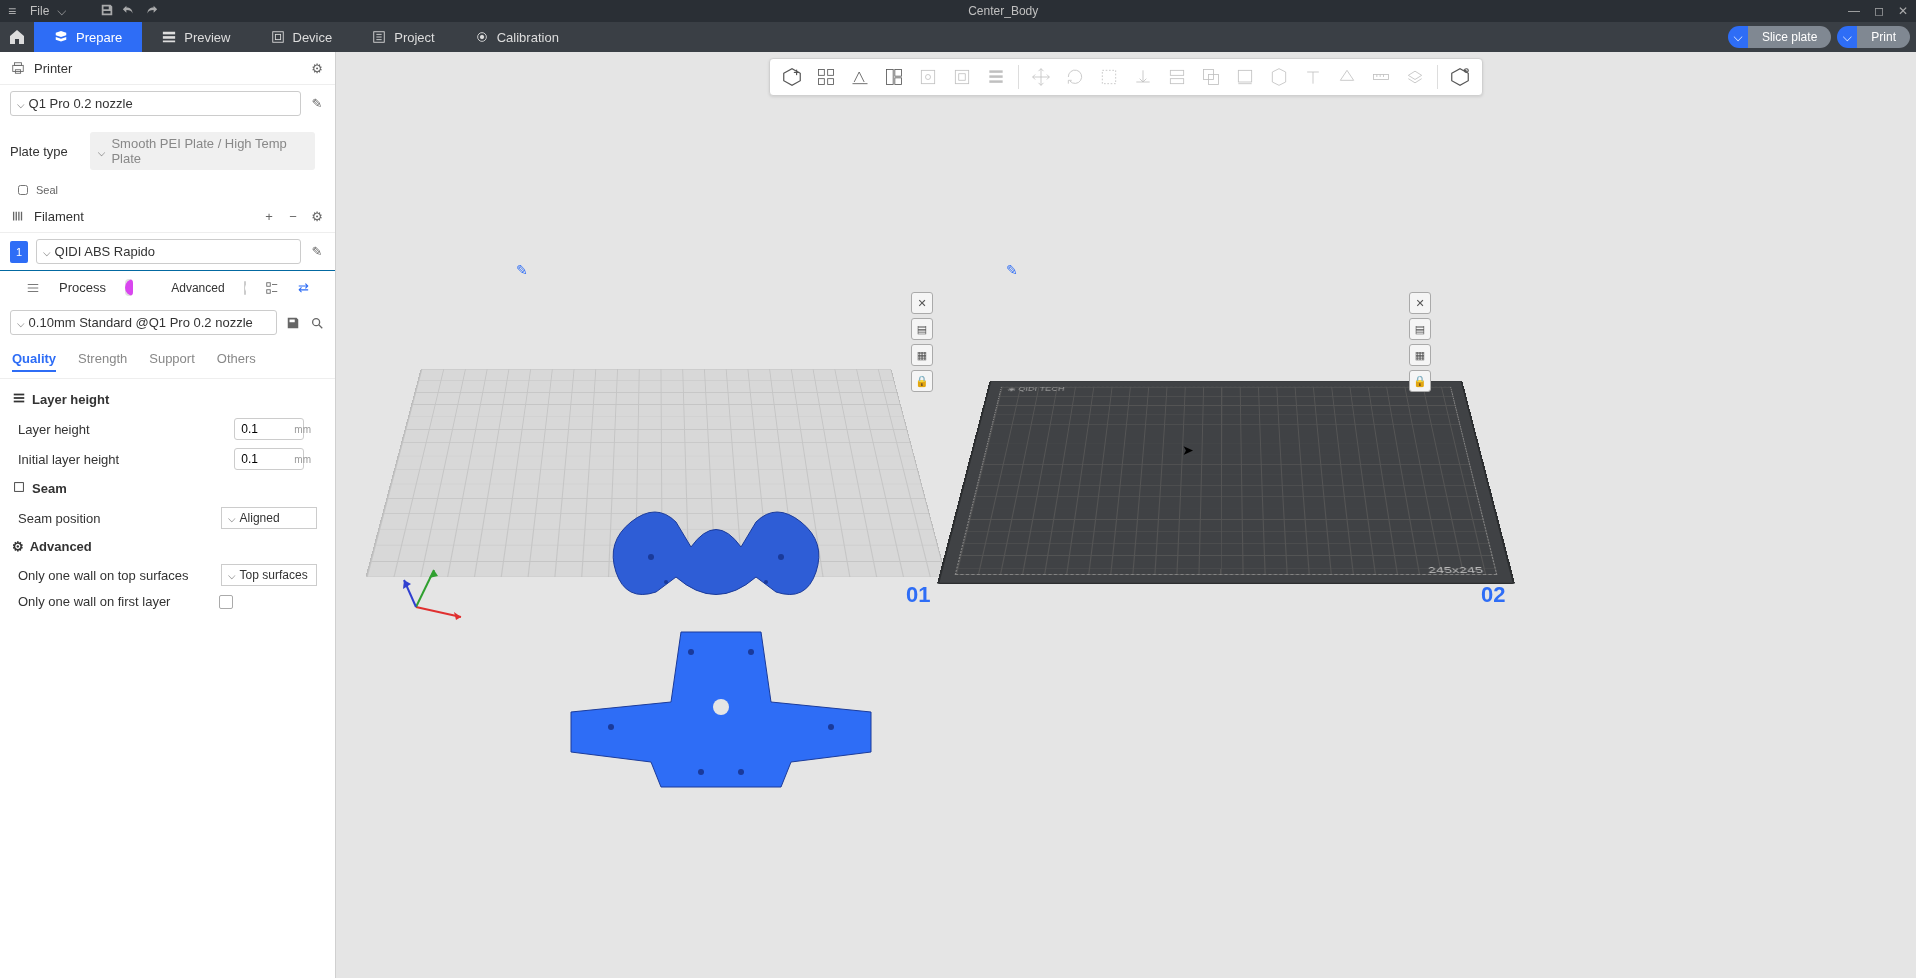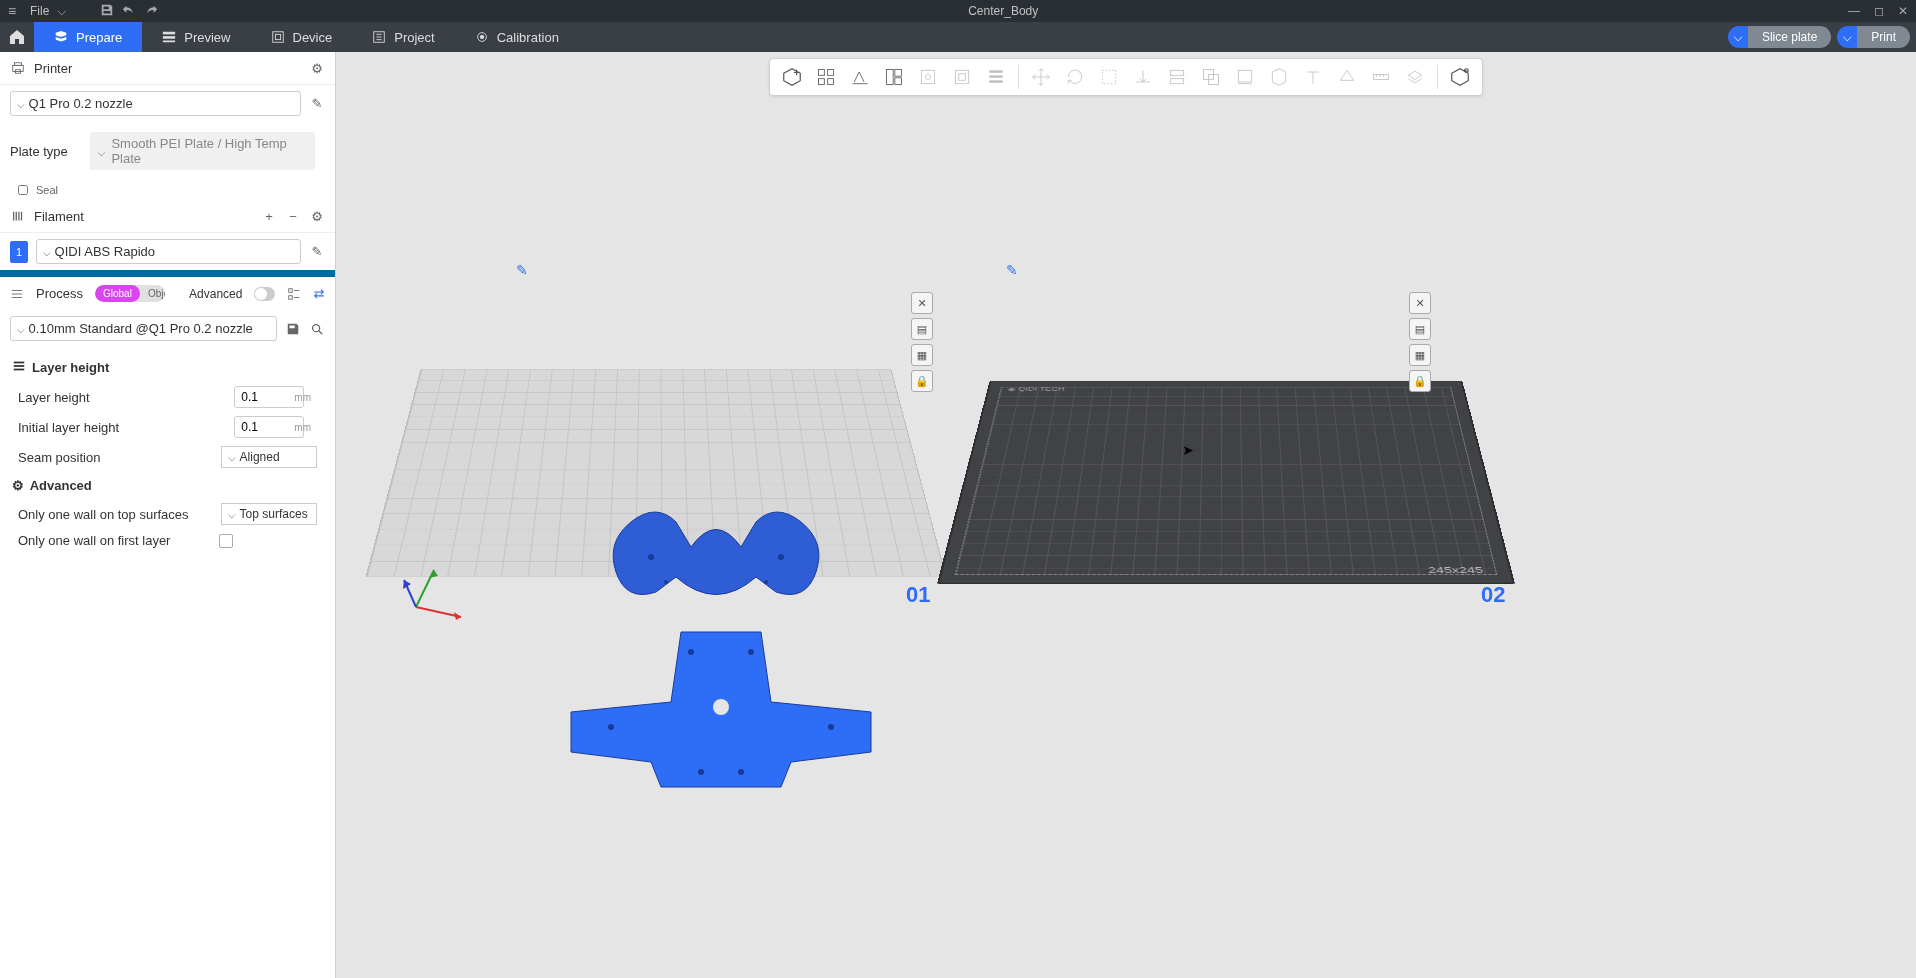--- a/index.html
+++ b/index.html
@@ -32,21 +32,21 @@
 .dropdown { display: flex; align-items: center; gap: 4px; border: 1px solid #ccc; border-radius: 3px; padding: 4px 6px; background: #fff; font-size: 13px; flex: 1; cursor: pointer; }
 .caret::before { content: "⌵"; font-size: 10px; color: #777; }
 .icon-box { width: 16px; height: 16px; display: inline-flex; align-items: center; justify-content: center; color: #666; font-size: 13px; cursor: pointer; }
 .icon-box svg { width: 14px; height: 14px; }
 
 .section-row { display: flex; align-items: center; gap: 8px; padding: 6px 10px; }
 .plate-row { background: #f0f0f0; margin: 4px 10px; border-radius: 3px; padding: 4px 8px; display: flex; align-items: center; gap: 6px; color: #888; flex: 1; }
 
 .filament-num { background: #2e6df6; color: #fff; width: 18px; height: 22px; display: flex; align-items: center; justify-content: center; font-size: 11px; border-radius: 2px; }
 
-.process-head { display: flex; align-items: center; gap: 12px; padding: 8px 10px; border-top: 7px solid #0369a1; }
+.process-head { display: flex; align-items: center; gap: 19px; padding: 8px 26px; border-top: 1px solid #0369a1; }
 .chip-group { display: flex; background: #e0e0e0; border-radius: 11px; font-size: 10px; overflow: hidden; }
 .chip { padding: 3px 8px; cursor: pointer; color: #666; }
 .chip.active { background: #d946ef; color: #fff; border-radius: 11px; }
 .toggle { width: 28px; height: 14px; background: #ccc; border-radius: 7px; position: relative; cursor: pointer; }
 .toggle::after { content: ""; position: absolute; left: 1px; top: 1px; width: 12px; height: 12px; background: #fff; border-radius: 50%; }
 
 .tabs { display: flex; gap: 22px; padding: 6px 12px; border-bottom: 1px solid #eee; font-size: 13px; }
 .tab { cursor: pointer; color: #888; padding: 4px 0; }
 .tab.active { color: #2e6df6; font-weight: 600; border-bottom: 2px solid #2e6df6; }
 
@@ -279,20 +279,26 @@
           </svg>
       </span>
       <span class="icon-box">
         <svg viewBox="0 0 16 16" fill="none" stroke="currentColor" stroke-width="1.5">
             <circle cx="7" cy="7" r="4"></circle>
             <line x1="10" y1="10" x2="14" y2="14"></line>
           </svg>
       </span>
     </div>
 
+    <div class="tabs">
+      <span class="tab active">Quality</span>
+      <span class="tab">Strength</span>
+      <span class="tab">Support</span>
+      <span class="tab">Others</span>
+    </div>
 
     <div class="setting-section">
       <div class="setting-title">
         <span>
           <svg class="tiny-icon" viewBox="0 0 16 16" fill="currentColor">
               <rect x="2" y="3" width="12" height="2"></rect>
               <rect x="2" y="7" width="12" height="2"></rect>
               <rect x="2" y="11" width="12" height="2"></rect>
             </svg>
         </span>
@@ -302,20 +308,28 @@
         <span class="setting-label">Layer height</span>
         <input class="num-input" value="0.1" style="">
         <span class="unit">mm</span>
       </div>
       <div class="setting-row">
         <span class="setting-label">Initial layer height</span>
         <input class="num-input" value="0.1" style="">
         <span class="unit">mm</span>
       </div>
 
+      <div class="setting-title">
+        <span>
+          <svg class="tiny-icon" viewBox="0 0 16 16" fill="none" stroke="currentColor">
+              <rect x="3" y="3" width="10" height="10"></rect>
+            </svg>
+        </span>
+        <span>Seam</span>
+      </div>
       <div class="setting-row">
         <span class="setting-label">Seam position</span>
         <div class="sel-input">
           <span class="caret"></span>
           <span>Aligned</span>
         </div>
       </div>
 
       <div class="setting-title">
         <span>⚙</span>

